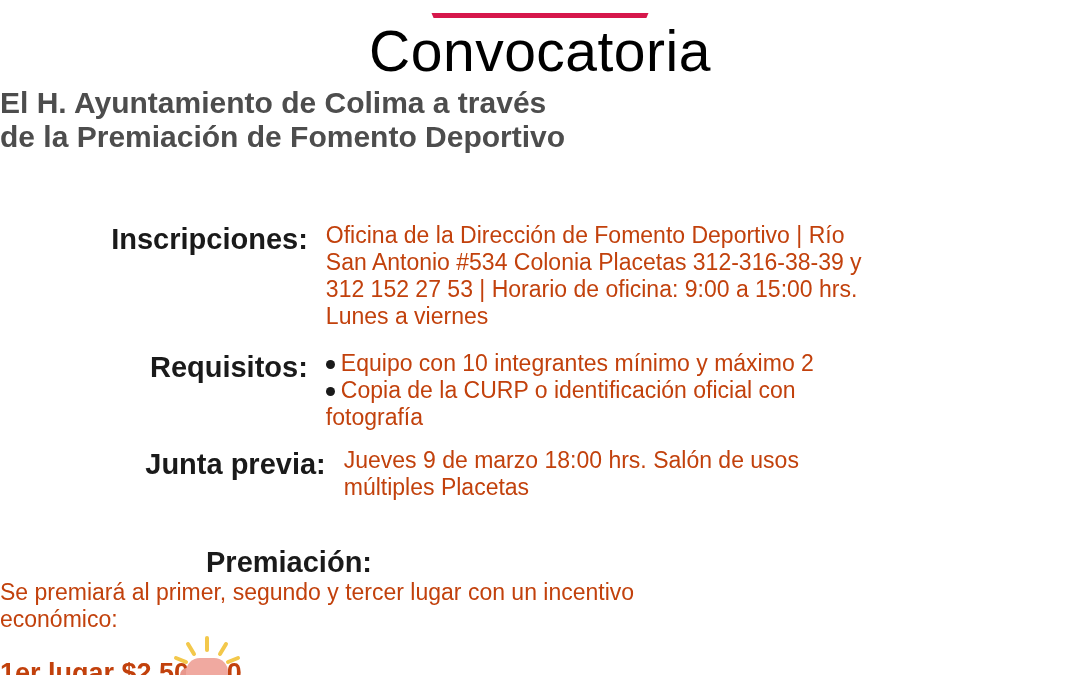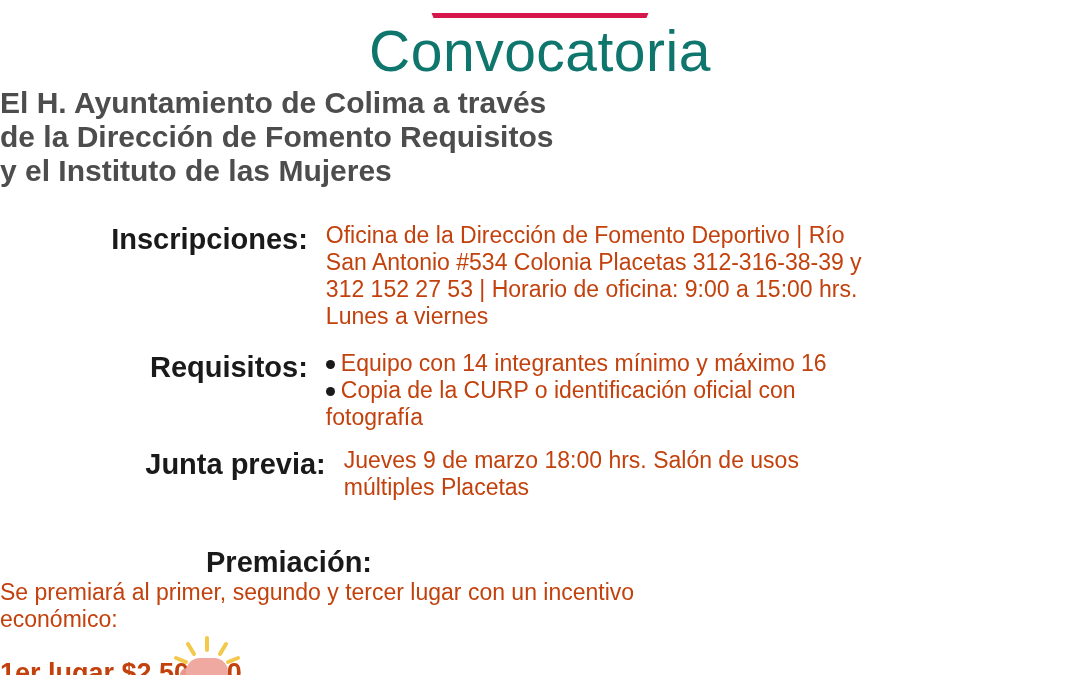--- a/index.html
+++ b/index.html
@@ -40,21 +40,21 @@
   
   .title {
     position: absolute;
     top: 20px;
     left: 0;
     width: 1080px;
     text-align: center;
     font-size: 57px;
     line-height: 62px;
     font-weight: 400;
-    color: #0f766e;
+    color: #000000;
     letter-spacing: 0.5px;
   }
 
   .subtitle {
     position: absolute;
     top: 86px;
     left: 0;
     width: 1080px;
     text-align: left;
     font-size: 30px;
@@ -157,38 +157,37 @@
 <body>
 
 <div class="banner-wrap">
   <div class="banner-shape"></div>
 </div>
 
 <div class="title">Convocatoria</div>
 
 <div class="subtitle">
   <div>El H. Ayuntamiento de Colima a través</div>
-  <div>de la Dirección de Fomento Requisitos</div>
-  <div>y el Instituto de las Mujeres</div>
+  <div>de la Premiación de Fomento Deportivo</div>
 </div>
 
 <div class="rows">
 
   <div class="row" id="row-inscripciones">
     <div class="row-label">Inscripciones:</div>
     <div class="row-body">
       <p>Oficina de la Dirección de Fomento Deportivo | Río San Antonio #534 Colonia Placetas 312-316-38-39 y 312 152 27 53 | Horario de oficina: 9:00 a 15:00 hrs. Lunes a viernes</p>
     </div>
   </div>
 
   <div class="row" id="row-requisitos">
     <div class="row-label">Requisitos:</div>
     <div class="row-body">
       <span class="bullet-line">
-        <span class="bullet-dot"></span><span>Equipo con 14 integrantes mínimo y máximo 16</span>
+        <span class="bullet-dot"></span><span>Equipo con 10 integrantes mínimo y máximo 2</span>
       </span>
       <span class="bullet-line">
         <span class="bullet-dot"></span><span>Copia de la CURP o identificación oficial con fotografía</span>
       </span>
     </div>
   </div>
 
   <div class="row" id="row-junta">
     <div class="row-label">Junta previa:</div>
     <div class="row-body">

